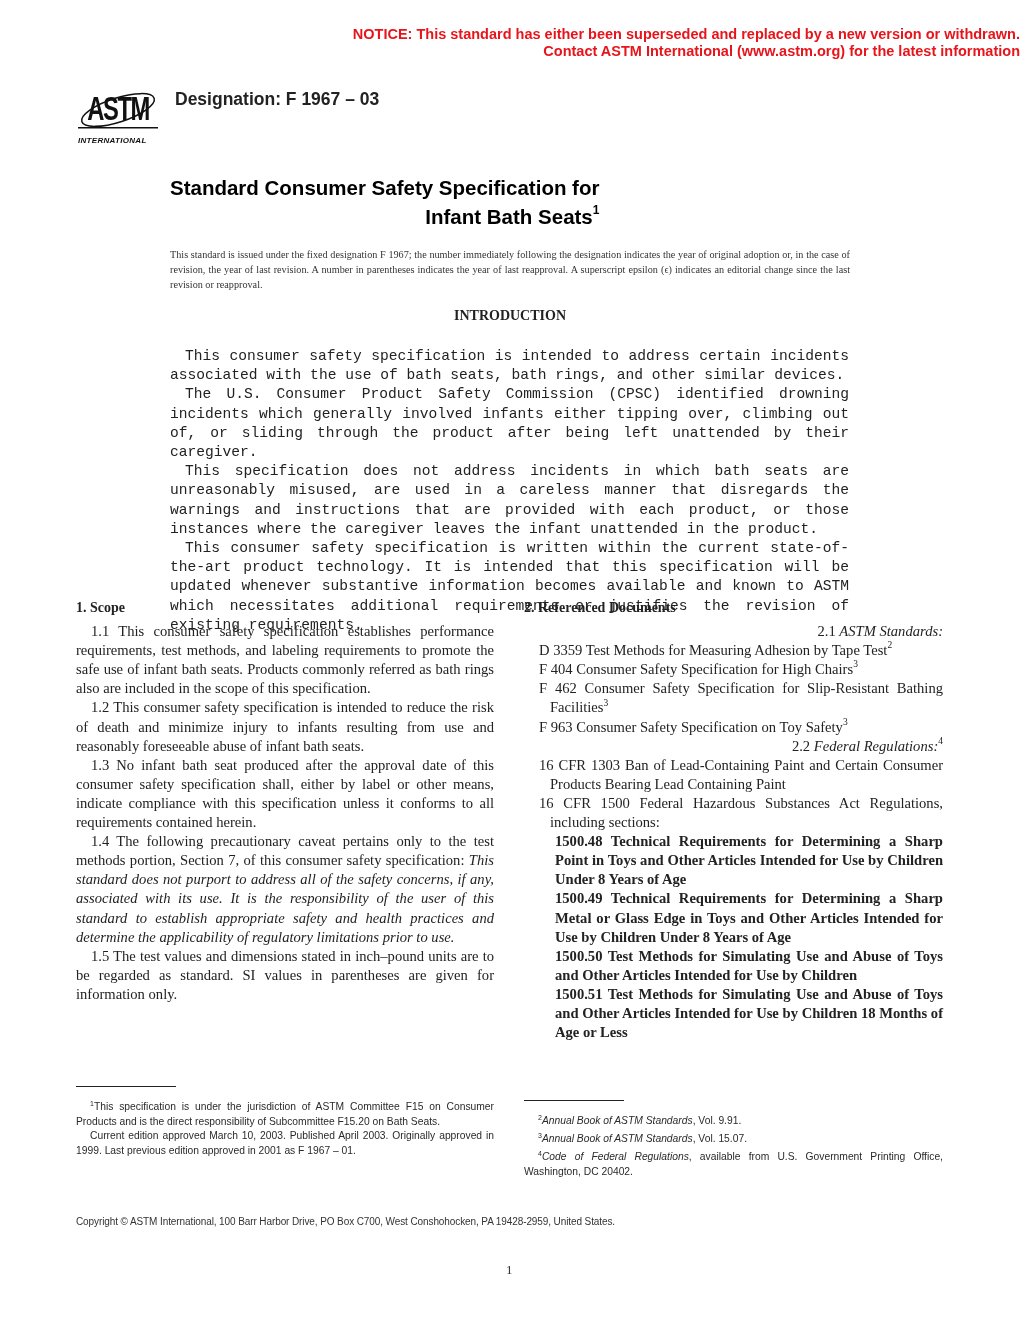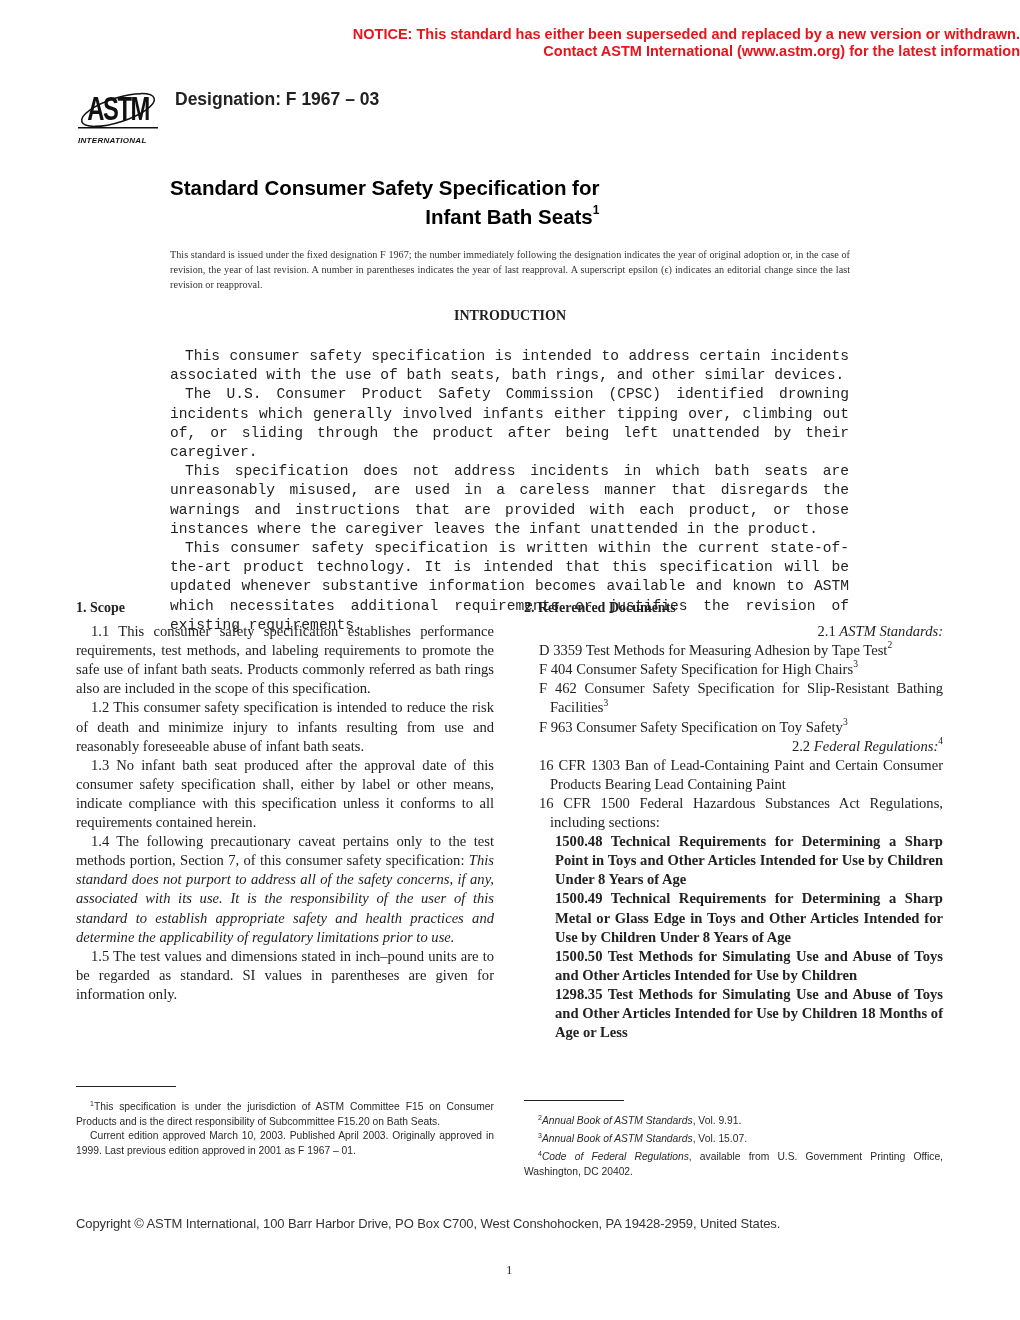--- a/index.html
+++ b/index.html
@@ -41,21 +41,21 @@
   .ref-sect { padding-left: 31px; text-align: justify; font-weight: bold; }
   .col sup { font-size: 9.5px; line-height: 0; position: relative; top: -1px; }
   .ital { font-style: italic; }
 
   .fn-rule { height: 1px; background: #222; }
   .fn { font-family: "Liberation Sans", sans-serif; font-size: 10.3px; line-height: 14.5px; color: #2a2a2a; text-align: justify; }
   .fn p { margin: 0; text-indent: 14px; }
   .fn sup { font-size: 7px; }
   .fn .ital { font-style: italic; }
 
-  .copyright { left: 76px; top: 1216px; font-family: "Liberation Sans", sans-serif; font-size: 13px; color: #333; letter-spacing: -0.1px; }
+  .copyright { left: 76px; top: 1216px; font-family: "Liberation Sans", sans-serif; font-size: 10px; color: #333; letter-spacing: -0.1px; }
   .page-num { left: 506px; top: 1262px; font-family: "Liberation Serif", serif; font-size: 13px; color: #333; }
 </style>
 </head>
 <body>
 
 <div class="abs notice">
   <div>NOTICE: This standard has either been superseded and replaced by a new version or withdrawn.</div>
   <div>Contact ASTM International (www.astm.org) for the latest information</div>
 </div>
 
@@ -100,21 +100,21 @@
   <div class="ref-item"><span>D 3359 Test Methods for Measuring Adhesion by Tape Test</span><sup>2</sup></div>
   <div class="ref-item"><span>F 404  Consumer Safety Specification for High Chairs</span><sup>3</sup></div>
   <div class="ref-item"><span>F 462  Consumer Safety Specification for Slip-Resistant Bathing Facilities</span><sup>3</sup></div>
   <div class="ref-item"><span>F 963  Consumer Safety Specification on Toy Safety</span><sup>3</sup></div>
   <div class="ref-sub"><span>2.2  </span><span class="ital">Federal Regulations:</span><sup>4</sup></div>
   <div class="ref-item">16 CFR 1303 Ban of Lead-Containing Paint and Certain Consumer Products Bearing Lead Containing Paint</div>
   <div class="ref-item">16 CFR 1500 Federal Hazardous Substances Act Regulations, including sections:</div>
   <div class="ref-sect">1500.48 Technical Requirements for Determining a Sharp Point in Toys and Other Articles Intended for Use by Children Under 8 Years of Age</div>
   <div class="ref-sect">1500.49 Technical Requirements for Determining a Sharp Metal or Glass Edge in Toys and Other Articles Intended for Use by Children Under 8 Years of Age</div>
   <div class="ref-sect">1500.50  Test Methods for Simulating Use and Abuse of Toys and Other Articles Intended for Use by Children</div>
-  <div class="ref-sect">1298.35  Test Methods for Simulating Use and Abuse of Toys and Other Articles Intended for Use by Children 18 Months of Age or Less</div>
+  <div class="ref-sect">1500.51  Test Methods for Simulating Use and Abuse of Toys and Other Articles Intended for Use by Children 18 Months of Age or Less</div>
 </div>
 
 <div class="abs fn-rule" style="left:76px; top:1086px; width:100px;"></div>
 <div class="abs fn" style="left:76px; top:1097px; width:418px;">
   <p><sup>1</sup><span>This specification is under the jurisdiction of ASTM Committee F15 on Consumer Products and is the direct responsibility of Subcommittee F15.20 on Bath Seats.</span></p>
   <p>Current edition approved March 10, 2003. Published April 2003. Originally approved in 1999. Last previous edition approved in 2001 as F 1967 – 01.</p>
 </div>
 
 <div class="abs fn-rule" style="left:524px; top:1100px; width:100px;"></div>
 <div class="abs fn" style="left:524px; top:1111px; width:419px;">

